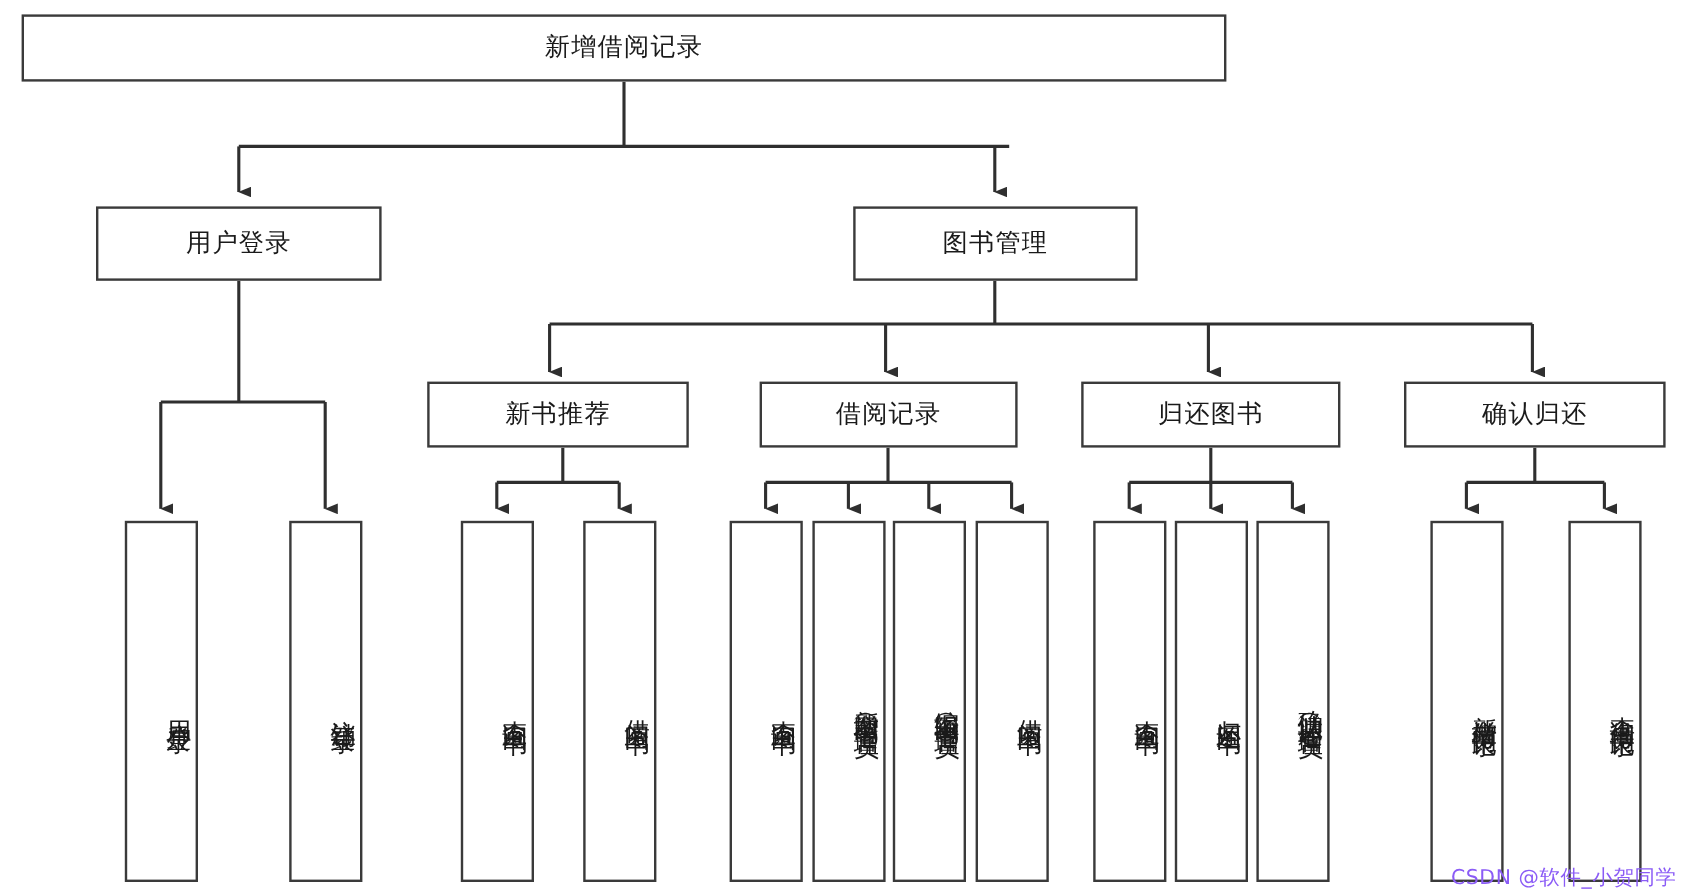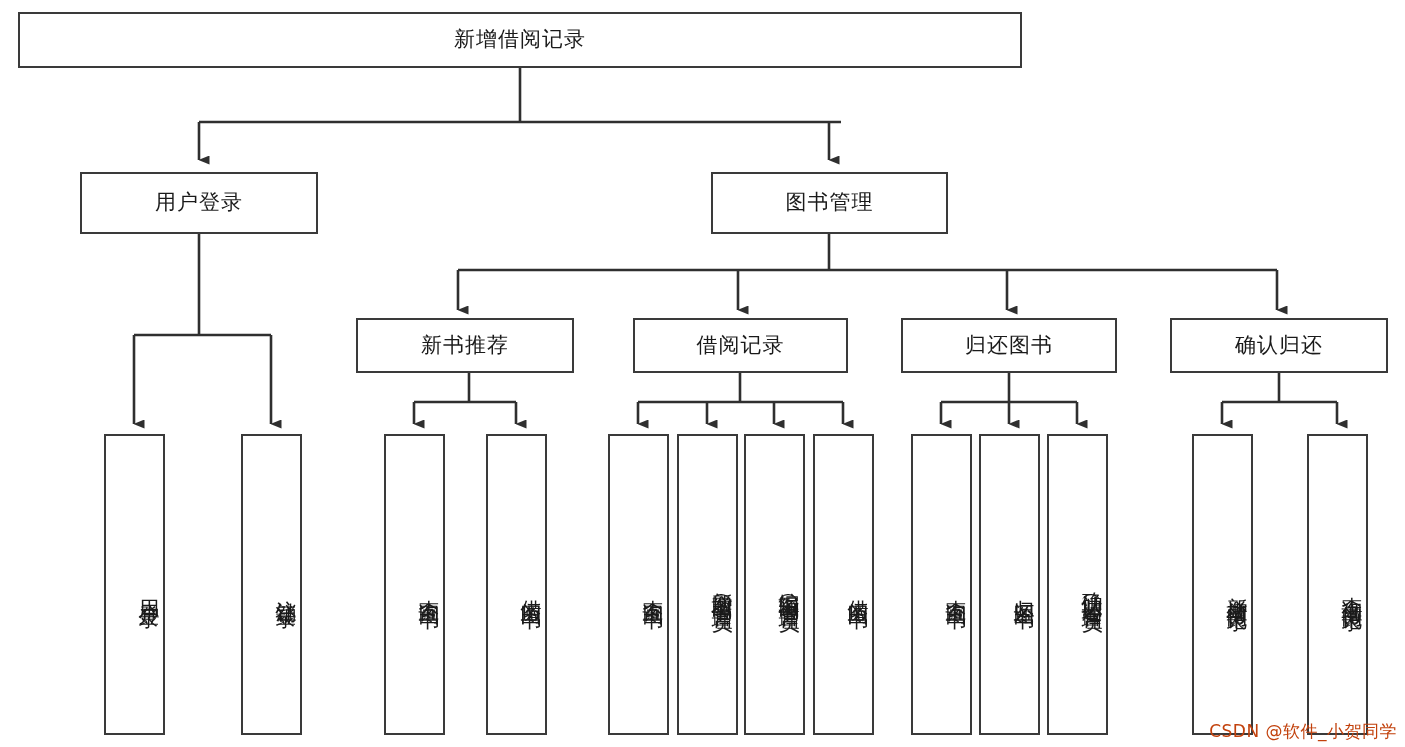--- a/index.html
+++ b/index.html
@@ -54,21 +54,21 @@
     writing-mode: vertical-rl;
     text-orientation: upright;
     display: block;
     white-space: nowrap;
   }
   .watermark {
     position: absolute;
     right: 8px;
     bottom: 4px;
     font-size: 17px;
-    color: #c2410c;
+    color: #8b5cf6;
     letter-spacing: 0.5px;
     white-space: nowrap;
     user-select: none;
   }
 </style>
 </head>
 <body>
 
 <div id="diagram-root">
 

